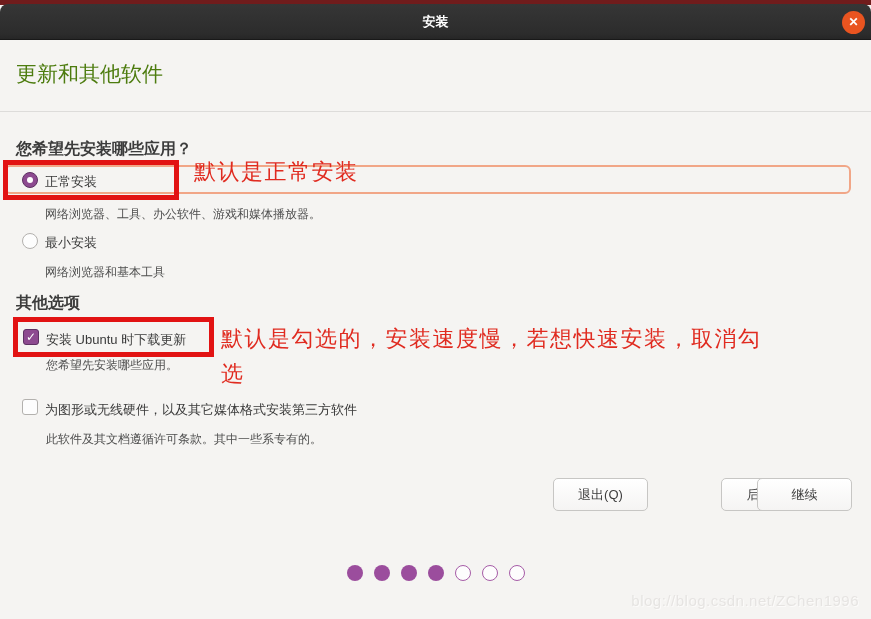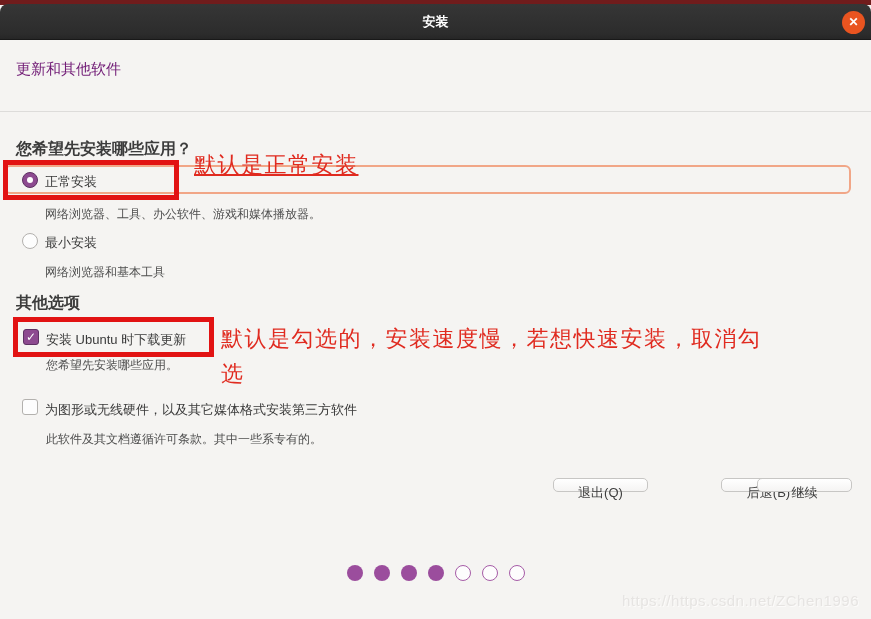--- a/index.html
+++ b/index.html
@@ -22,21 +22,21 @@
     font-size:13px; font-weight:bold;
   }
   .close-btn {
     position:absolute; right:6px; top:7px; width:23px; height:23px;
     border-radius:50%; background:#e95420; border:none; cursor:pointer;
   }
   .close-glyph {
     position:absolute; inset:0; color:#ffffff; font-size:12px; font-weight:bold;
     line-height:23px; text-align:center;
   }
-  .page-title { position:absolute; left:16px; top:60px; font-size:15px; color:#701a75; }
+  .page-title { position:absolute; left:16px; top:60px; font-size:21px; color:#4d7c0f; }
   .header-sep { position:absolute; left:0; top:111px; width:871px; border-top:1px solid #dddcda; }
 
   .heading { position:absolute; font-size:16px; font-weight:bold; color:#3c3c3c; }
   .h1pos { left:16px; top:139px; }
   .h2pos { left:16px; top:293px; }
 
   .focus-outline {
     position:absolute; left:4px; top:165px; width:847px; height:29px;
     border:2px solid #f1a687; border-radius:6px;
   }
@@ -73,26 +73,26 @@
   .desc { position:absolute; font-size:12px; color:#4e4e4e; white-space:nowrap;text-align:right; }
   .d1pos  { left:45px; top:206px; }
   .d2pos  { left:45px; top:264px; }
   .cd1pos { left:46px; top:357px; }
   .cd2pos { left:46px; top:431px; }
 
   .ann {
     position:absolute; color:#e02b20; font-size:22px; letter-spacing:1.5px;
     white-space:nowrap; line-height:24px;
   }
-  .a1 { left:194px; top:153px;text-decoration:underline; }
+  .a1 { left:194px; top:160px; }
   .a2 { left:221px; top:327px; }
   .a3 { left:221px; top:362px; }
 
   .btn {
-    position:absolute; top:478px; width:95px; height:14px;
+    position:absolute; top:478px; width:95px; height:33px;
     background:linear-gradient(180deg,#ffffff,#f5f4f3);
     border:1px solid #c7c6c4; border-radius:5px;
     font-size:13px; color:#3d3d3d; line-height:28px; text-align:center;
     font-family:inherit; cursor:pointer; padding:0;
   }
   .btn.quit { left:553px; }
   .btn.back { left:681px;margin-left:40px; }
   .btn.cont { left:757px; }
 
   #dots {
@@ -163,15 +163,15 @@
   <div id="dots">
       <span class="dot filled"></span>
       <span class="dot filled"></span>
       <span class="dot filled"></span>
       <span class="dot filled"></span>
       <span class="dot empty"></span>
       <span class="dot empty"></span>
       <span class="dot empty"></span>
     </div>
 
-  <div class="watermark">https://https.csdn.net/ZChen1996</div>
+  <div class="watermark">blog://blog.csdn.net/ZChen1996</div>
 
 </div>
 
 </body></html>

